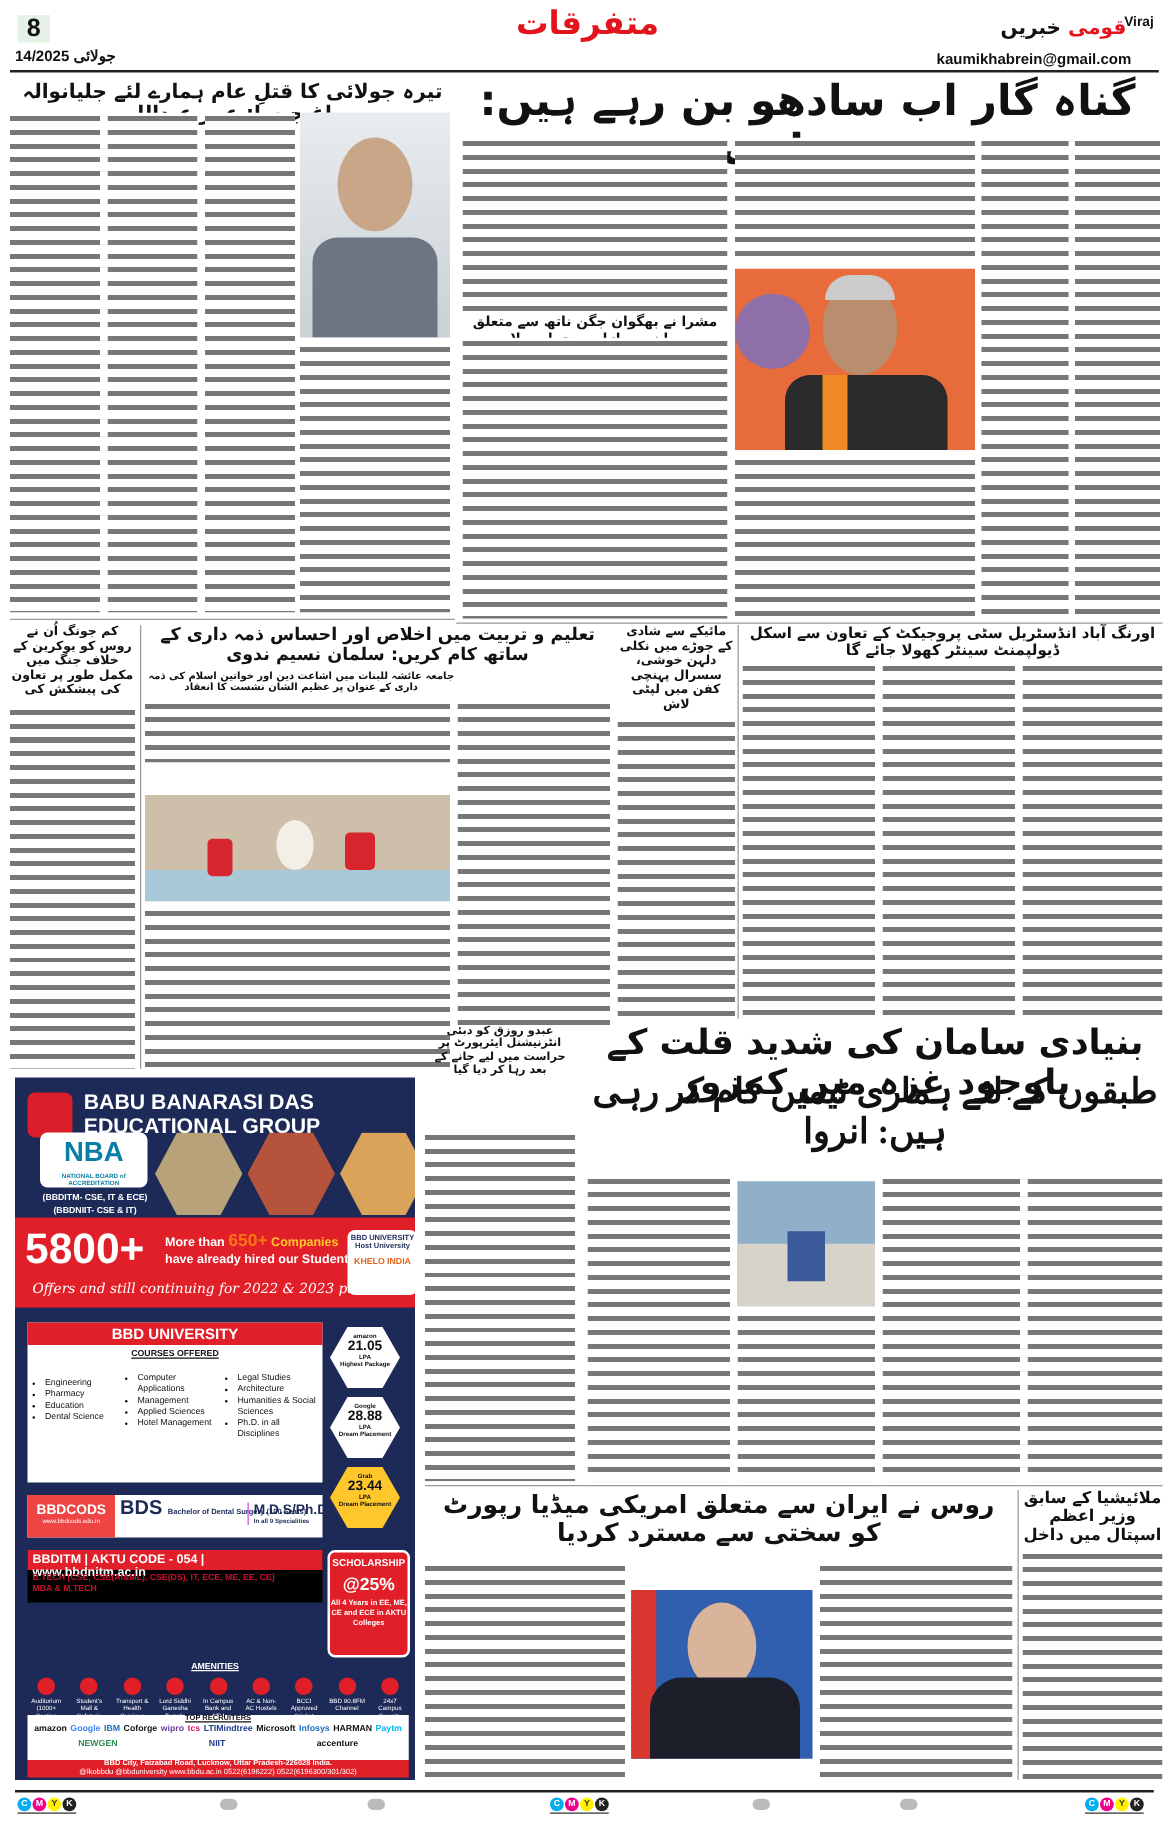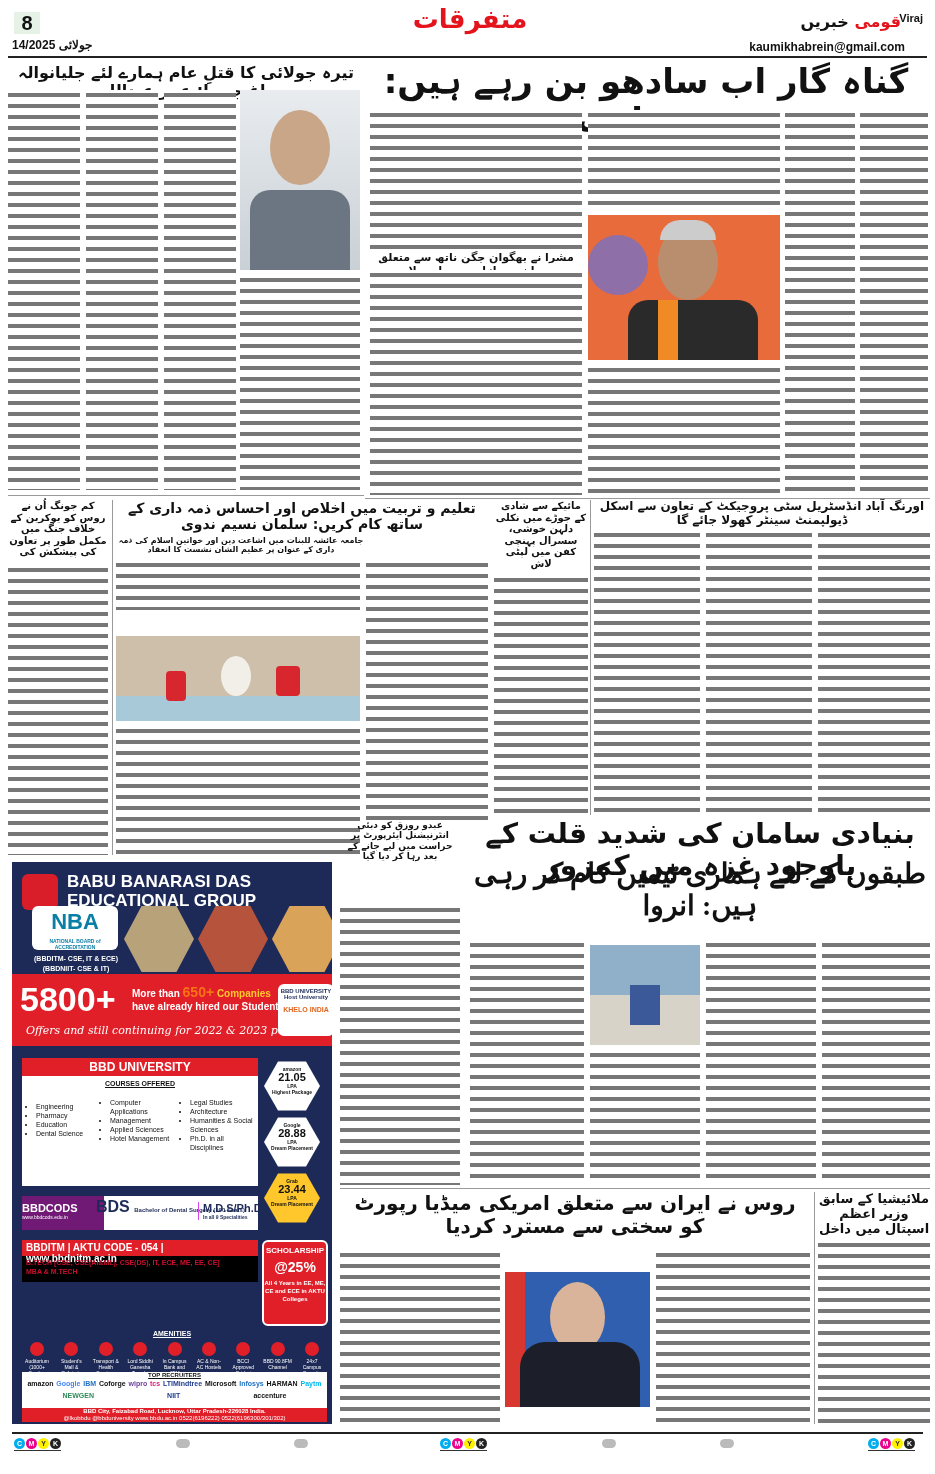--- a/index.html
+++ b/index.html
@@ -32,21 +32,21 @@
 .more b{color:#f97316;font-size:14px}
 .offers{position:absolute;left:14px;top:162px;color:#fff;font:italic 11px "DejaVu Serif",serif}
 .host{position:absolute;left:266px;top:122px;width:56px;height:52px;background:#fff;border-radius:6px;font:bold 6px "Liberation Sans",sans-serif;color:#1d2a57;text-align:center;padding-top:4px}
 .uni{position:absolute;left:10px;top:196px;width:236px;height:128px;background:#fff}
 .uni .h{background:#e01f29;color:#fff;font:bold 12px "Liberation Sans",sans-serif;text-align:center;height:18px;line-height:18px}
 .uni .co{font:bold 7px "Liberation Sans",sans-serif;text-decoration:underline;text-align:center;margin:4px 0}
 .uni ul{position:absolute;font:7px "Liberation Sans",sans-serif;line-height:9px;list-style:disc;padding-left:10px}
 .pkg{position:absolute;left:252px;width:56px;height:52px;clip-path:polygon(25% 3%,75% 3%,100% 50%,75% 97%,25% 97%,0 50%);background:#fff;text-align:center;font:bold 11px "Liberation Sans",sans-serif;padding-top:6px;color:#111;line-height:11px}
 .pkg small{display:block;font-size:5px;line-height:6px}
 .bbdcods{position:absolute;left:10px;top:334px;width:236px;height:34px;background:#fff}
-.bbdcods .l{position:absolute;left:0;top:0;width:82px;height:34px;background:#701a75;color:#fff;font:bold 11px "Liberation Sans",sans-serif;padding-top:6px}
+.bbdcods .l{position:absolute;left:0;top:0;width:70px;height:34px;background:#ef4444;color:#fff;font:bold 11px "Liberation Sans",sans-serif;text-align:center;padding-top:6px}
 .bbdcods .l small{display:block;font-size:5px;font-weight:normal}
 .bbdcods .m{position:absolute;left:74px;top:2px;font:bold 16px "Liberation Sans",sans-serif;color:#1d2a57}
 .bbdcods .r{position:absolute;left:176px;top:6px;font:bold 11px "Liberation Sans",sans-serif;color:#1d2a57;border-left:1px solid #d946ef;padding-left:4px}
 .inst{position:absolute;left:10px;width:236px;background:#000000}
 .inst .h{background:#e01f29;color:#fff;font:bold 10px "Liberation Sans",sans-serif;padding:2px 4px;height:16px}
 .inst .b{font:bold 7px "Liberation Sans",sans-serif;color:#c8102e;padding:2px 4px;line-height:9px}
 .schol{position:absolute;left:250px;top:378px;width:66px;height:86px;background:#e01f29;border:2px solid #fff;border-radius:6px;color:#fff;text-align:center;font:bold 8px "Liberation Sans",sans-serif;padding-top:4px}
 .schol .p{font-size:14px;margin:4px 0}
 .amen{position:absolute;left:0;top:468px;width:320px;text-align:center;color:#fff;font:bold 7px "Liberation Sans",sans-serif;text-decoration:underline}
 .am-row{position:absolute;left:10px;top:480px;width:305px;display:flex;justify-content:space-between}

